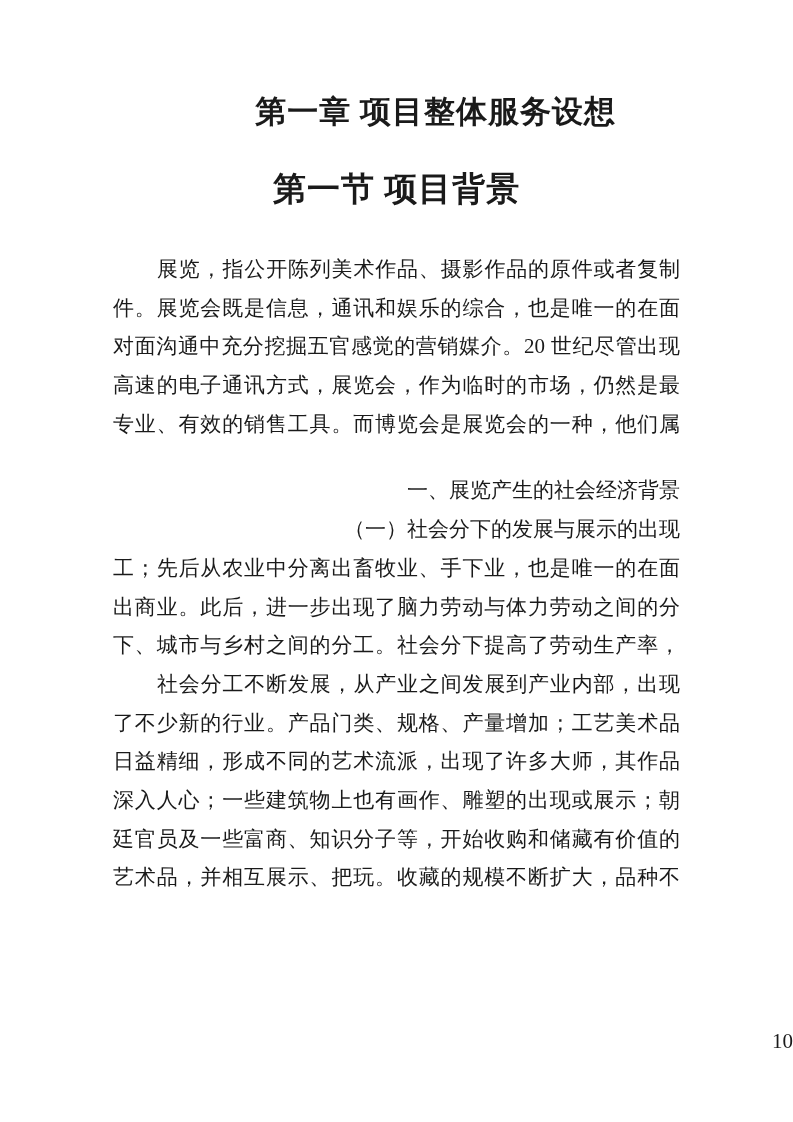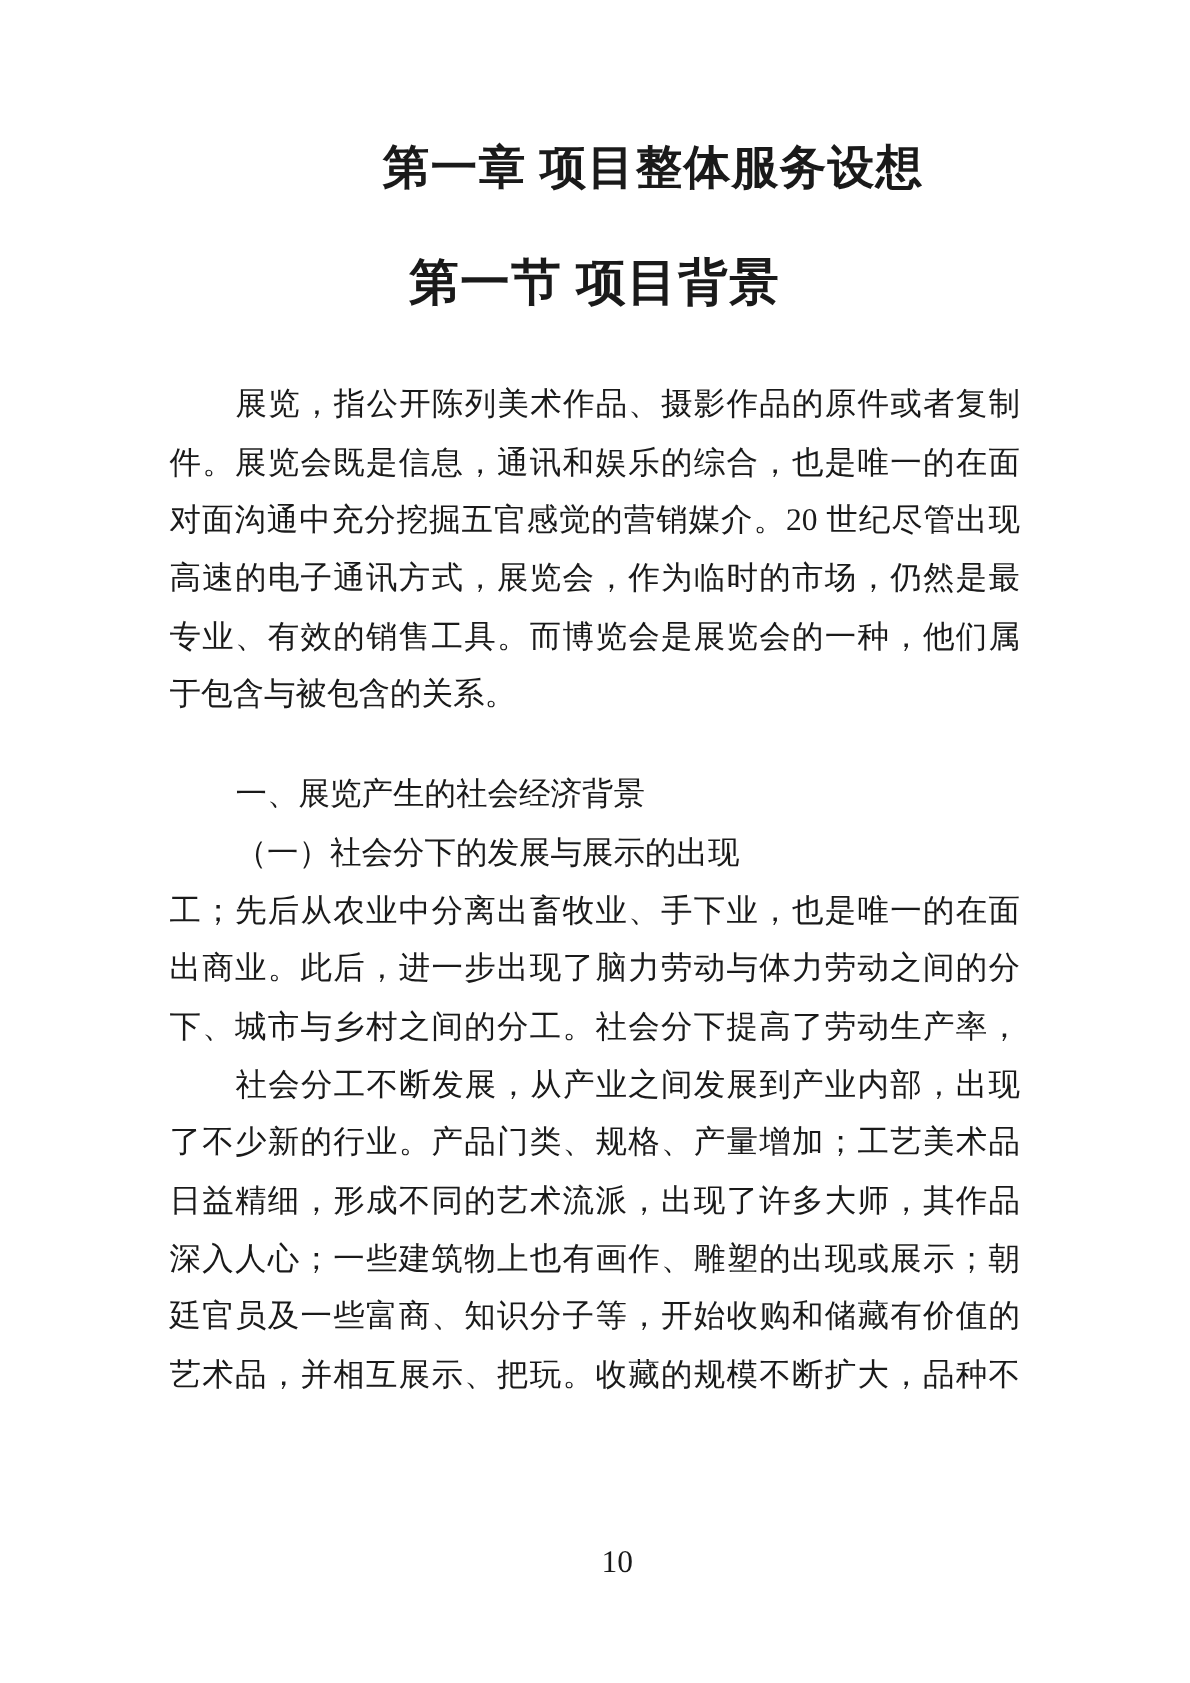--- a/index.html
+++ b/index.html
@@ -46,52 +46,52 @@
     width: 567px;
     font-size: 21px;
   }
   .line {
     height: 38.7px;
     line-height: 38.7px;
     text-align: left;
   }
   .line.indent {
     padding-left: 44px;
+    text-align: right;
   }
   .line.fill {
     text-align: justify;
     text-align-last: justify;
   }
   .spacer {
     height: 28px;
   }
   .page-number {
     position: absolute;
     top: 1028px;
     left: 30px;
     right: 0;
-    text-align: center;
+    text-align: right;
     font-size: 21px;
     line-height: 26px;
   }
 </style>
 </head>
 <body>
 
 <div class="page">
   <h1 class="chapter-title" style="margin:0;padding-left:39px;">第一章 项目整体服务设想</h1>
   <h2 class="section-title" style="margin:0;">第一节 项目背景</h2>
 
   <div class="doc-body">
       <div class="line indent fill">展览，指公开陈列美术作品、摄影作品的原件或者复制</div>
       <div class="line fill">件。展览会既是信息，通讯和娱乐的综合，也是唯一的在面</div>
       <div class="line fill">对面沟通中充分挖掘五官感觉的营销媒介。20 世纪尽管出现</div>
       <div class="line fill">高速的电子通讯方式，展览会，作为临时的市场，仍然是最</div>
       <div class="line fill">专业、有效的销售工具。而博览会是展览会的一种，他们属</div>
-      <div class="line">于包含与被包含的关系。</div>
       <div class="spacer"></div>
       <div class="line indent">一、展览产生的社会经济背景</div>
       <div class="line indent">（一）社会分下的发展与展示的出现</div>
       <div class="line fill">工；先后从农业中分离出畜牧业、手下业，也是唯一的在面</div>
       <div class="line fill">出商业。此后，进一步出现了脑力劳动与体力劳动之间的分</div>
       <div class="line fill">下、城市与乡村之间的分工。社会分下提高了劳动生产率，</div>
       <div class="line indent fill">社会分工不断发展，从产业之间发展到产业内部，出现</div>
       <div class="line fill">了不少新的行业。产品门类、规格、产量增加；工艺美术品</div>
       <div class="line fill">日益精细，形成不同的艺术流派，出现了许多大师，其作品</div>
       <div class="line fill">深入人心；一些建筑物上也有画作、雕塑的出现或展示；朝</div>

